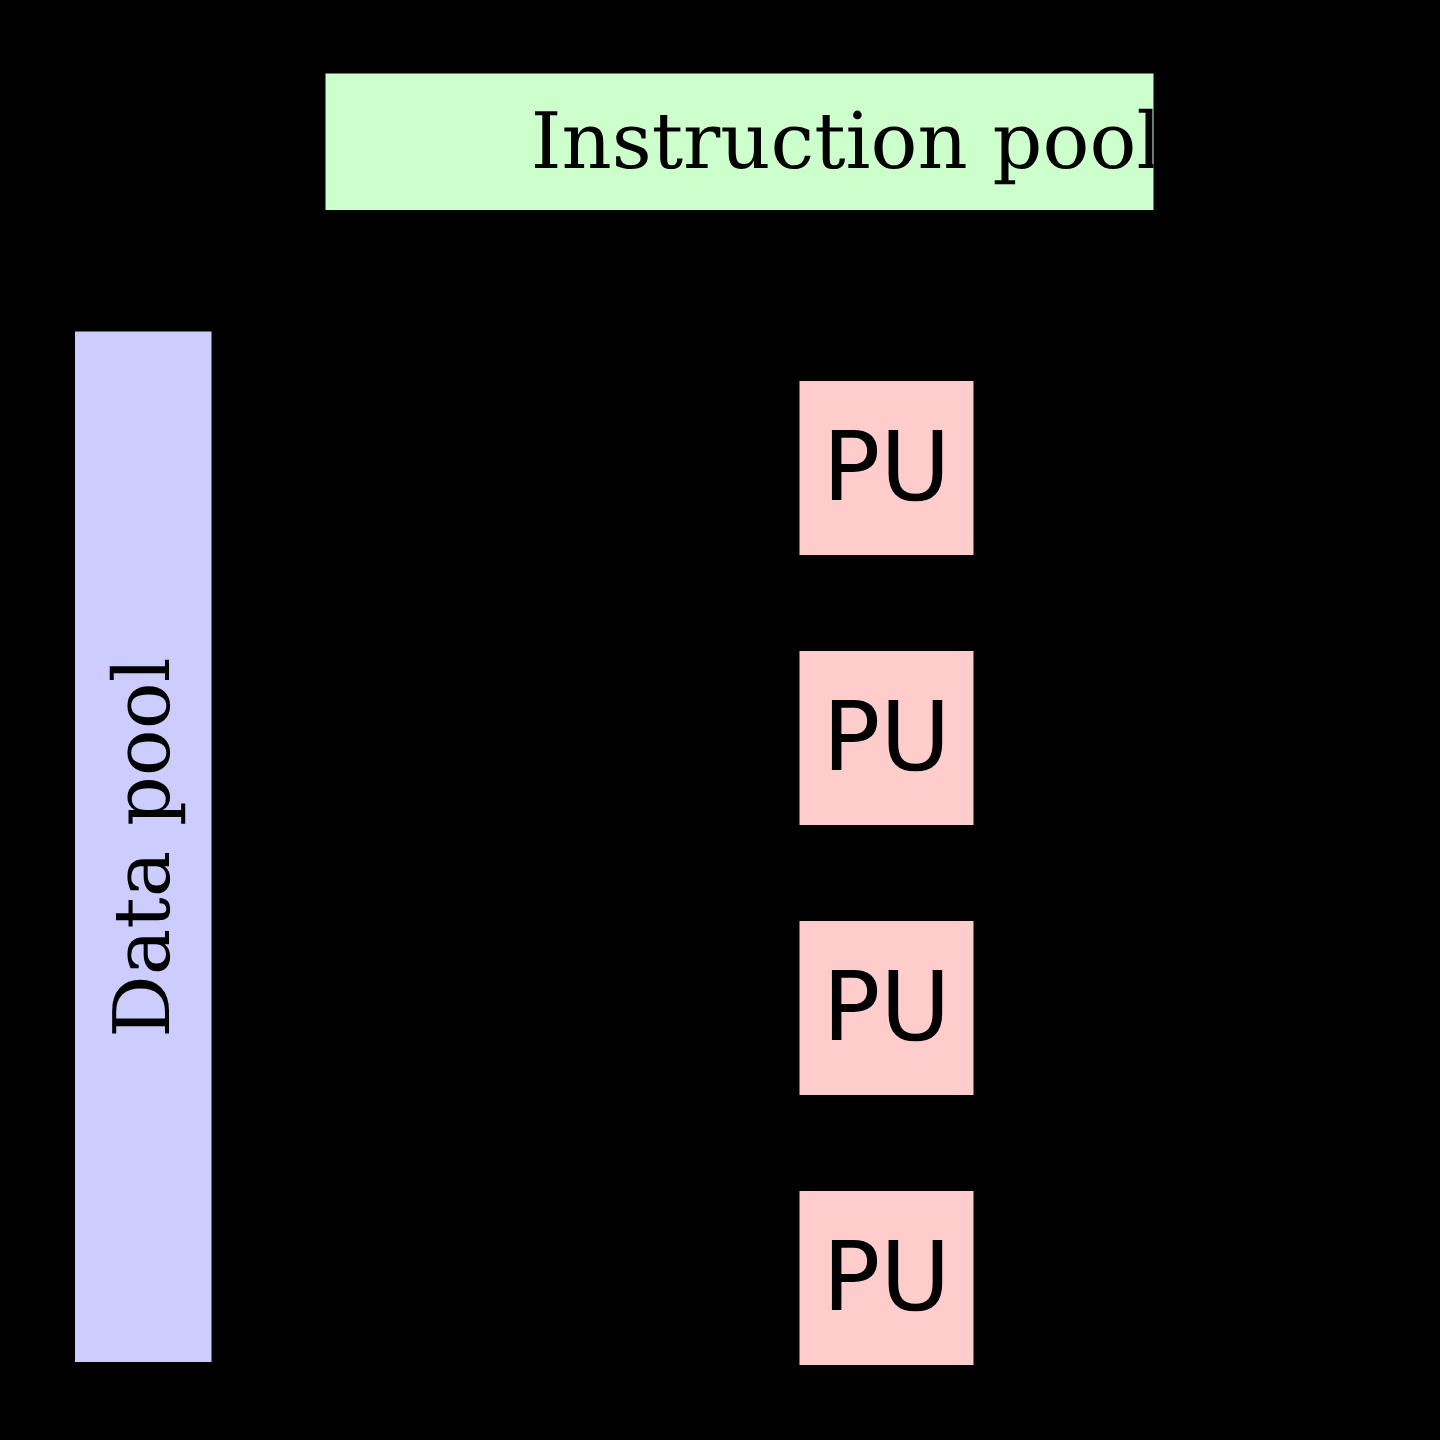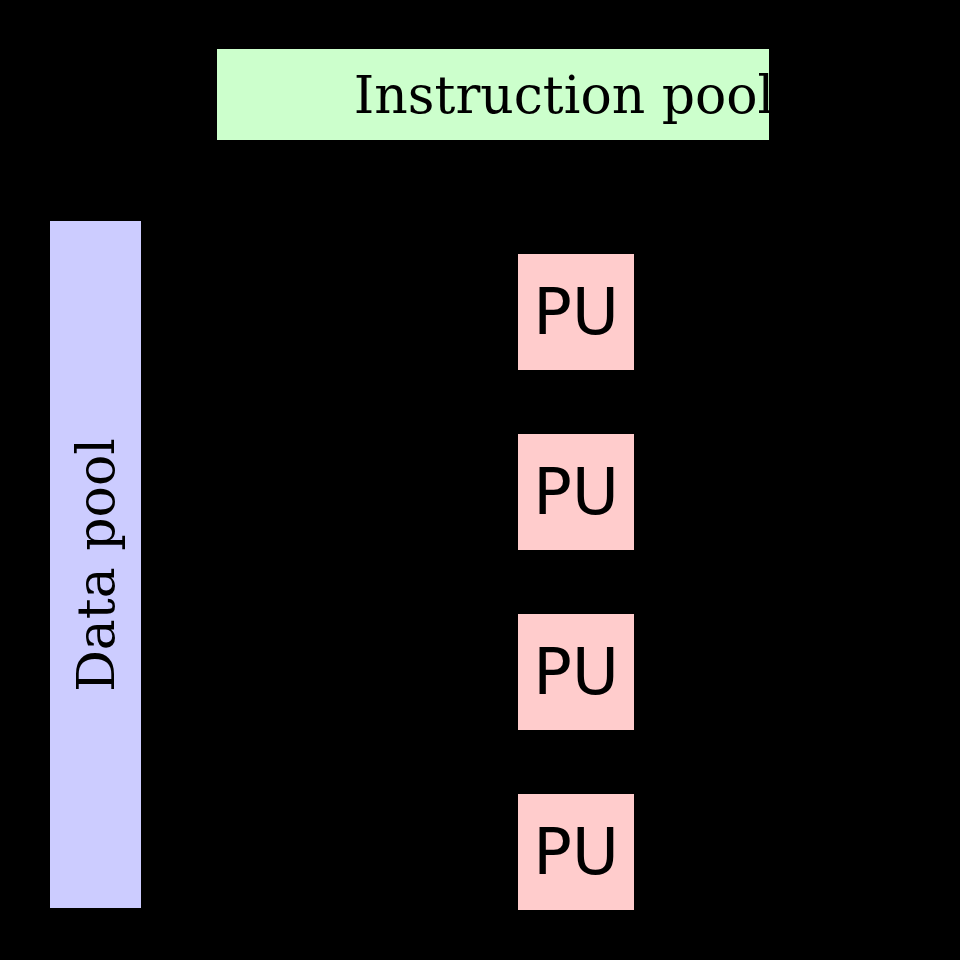--- a/index.html
+++ b/index.html
@@ -43,21 +43,21 @@
   }
   .data-pool .label {
     font-size: 52px;
     line-height: 1;
     white-space: nowrap;
     transform: rotate(-90deg);
     transform-origin: center center;
   }
   .pu {
     position: absolute;
-    left: 518px;
+    left: 533px;
     width: 116px;
     height: 116px;
     background: #ffcccc;
     display: flex;
     align-items: center;
     justify-content: center;
   }
   .pu .pu-label {
     font-family: "DejaVu Sans", "Liberation Sans", sans-serif;
     font-size: 64px;

